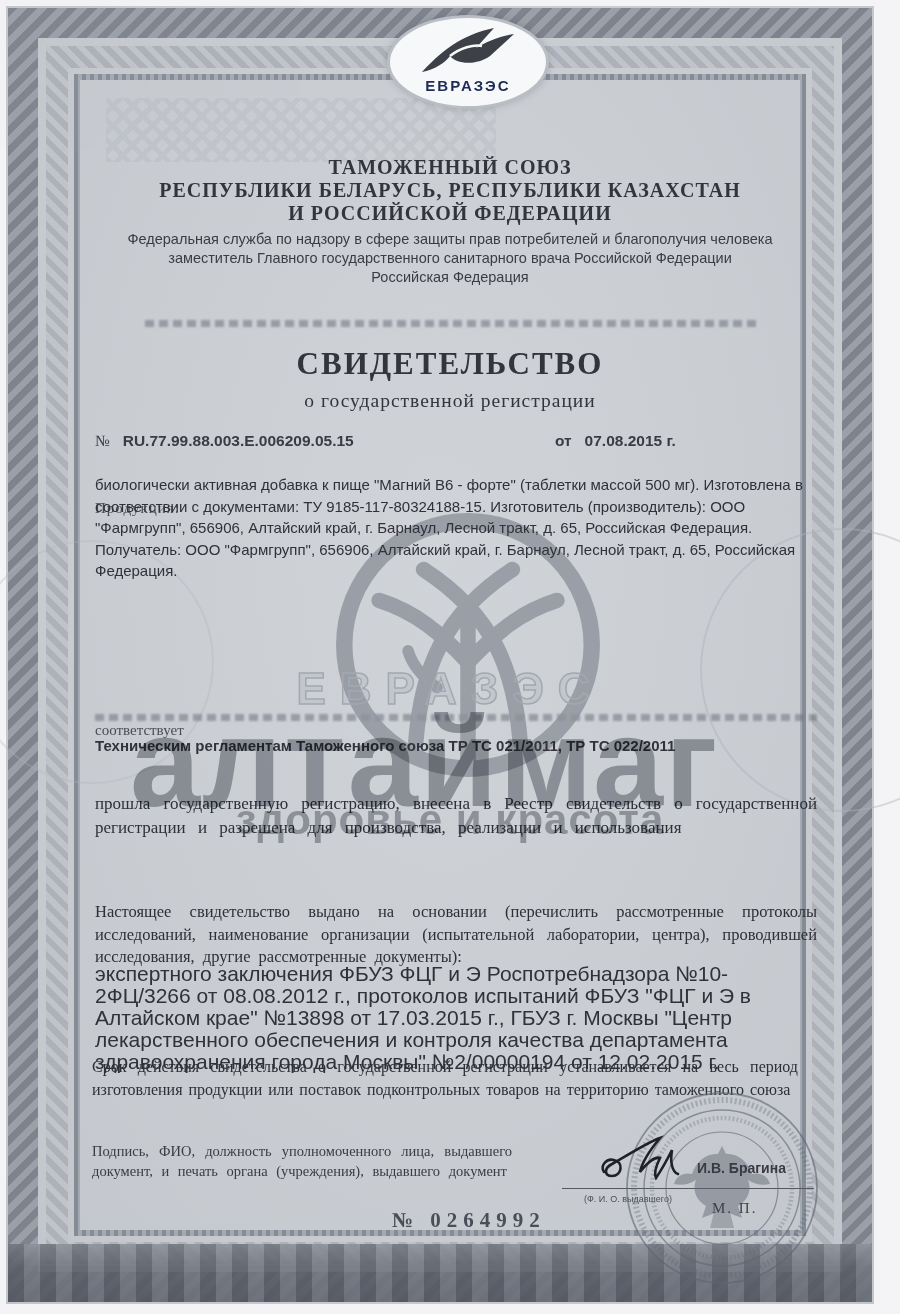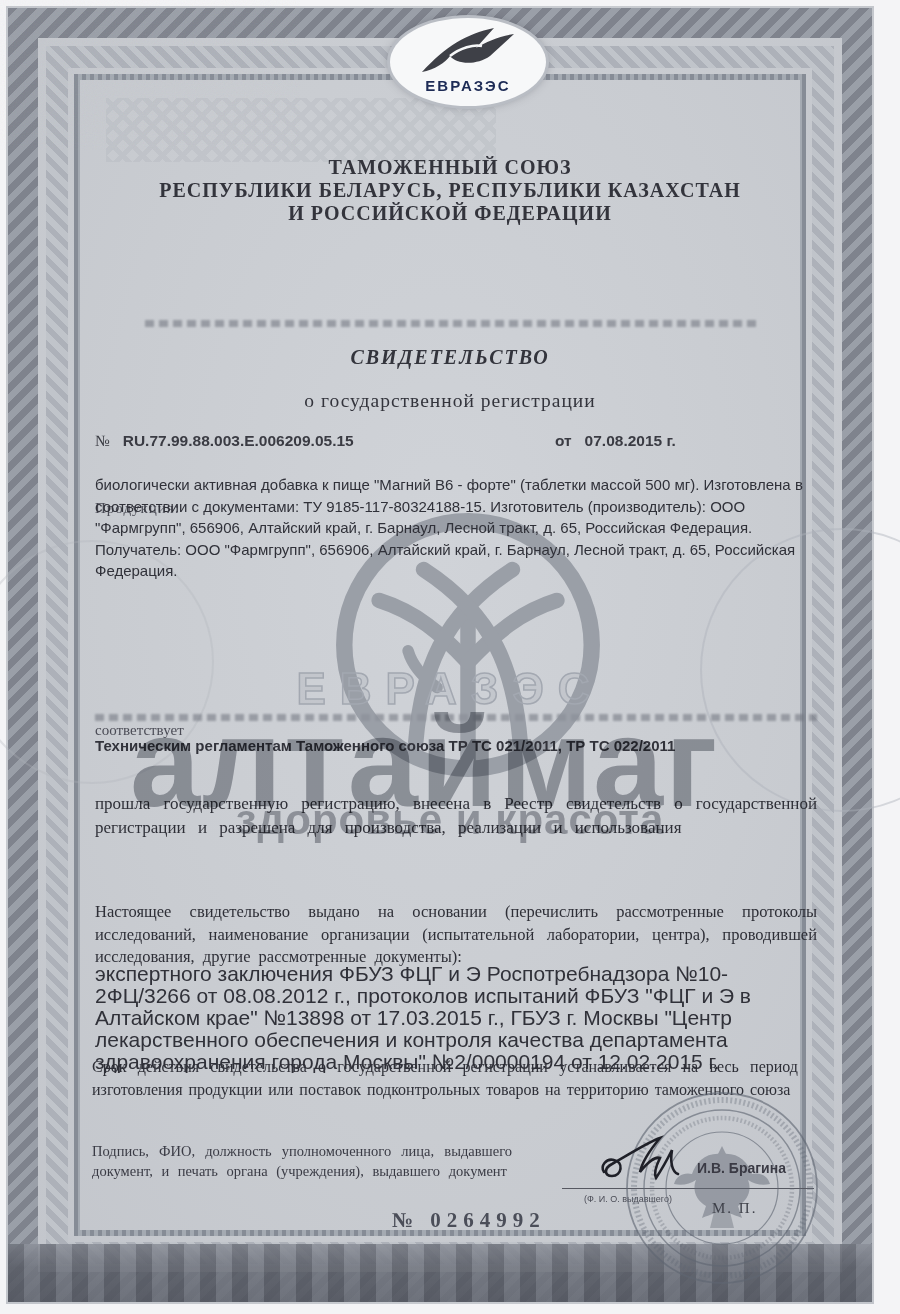--- a/index.html
+++ b/index.html
@@ -34,21 +34,21 @@
            margin-bottom:12px;filter:blur(.3px);}
   .logo-swoosh{position:absolute;left:26px;top:8px;width:104px;height:52px;}
   
   .t{position:absolute;filter:blur(.35px);}
   .serif{font-family:"Liberation Serif",serif;}
   .center{text-align:center;}
   .hdr1{left:90px;top:156px;width:720px;font-weight:bold;font-size:20px;letter-spacing:1px;}
   .hdr-sub{left:80px;top:230px;width:740px;font-size:14.5px;line-height:19px;color:#3b3c44;}
   .microline{position:absolute;height:7px;opacity:.55;filter:blur(1px);
            background:repeating-linear-gradient(90deg,#6f737d 0 9px,transparent 9px 14px);}
-  .title{left:100px;top:346px;width:700px;font-weight:bold;font-size:20px;letter-spacing:2px;font-style:italic;}
+  .title{left:100px;top:346px;width:700px;font-weight:bold;font-size:31px;letter-spacing:2px;}
   .subtitle{left:100px;top:390px;width:700px;font-weight:normal;font-size:19.5px;letter-spacing:1px;}
   .numline{left:95px;top:432px;width:730px;font-size:15.5px;font-weight:bold;color:#3a3b43;}
   .numline .no{font-family:"Liberation Serif",serif;font-weight:normal;}
   .numline .date{position:absolute;left:460px;top:0;font-weight:bold;}
   .prod-label{left:95px;top:464px;font-size:15px;letter-spacing:1px;color:#4a4b55;margin-top:36px;}
   .prod-text{left:95px;top:474px;width:720px;font-size:15px;line-height:21.5px;color:#303139;z-index:2;}
   .comp-label{left:95px;top:722px;font-size:15px;color:#4a4b55;}
   .comp-text{left:95px;top:737px;width:700px;font-size:15px;font-weight:bold;color:#32333b;z-index:2;}
   .reg-text{left:95px;top:792px;width:722px;font-size:17px;line-height:24px;text-align:justify;
            word-spacing:8px;color:#2e2f37;}
@@ -99,20 +99,25 @@
       <path d="M6 46 C30 20 50 8 78 2 L60 22 C70 16 84 10 98 8 L74 30 C60 40 40 38 34 30 C30 36 18 44 6 46 Z" fill="#24252d" opacity="0.88"></path>
       <path d="M34 30 C44 22 58 18 66 20" stroke="#f7f8f9" stroke-width="2.5" fill="none"></path>
     </svg>
     <div class="word">ЕВРАЗЭС</div>
   </div>
 
   <div class="t serif center hdr1">
     <div>ТАМОЖЕННЫЙ СОЮЗ</div>
     <div>РЕСПУБЛИКИ БЕЛАРУСЬ, РЕСПУБЛИКИ КАЗАХСТАН</div>
     <div>И РОССИЙСКОЙ ФЕДЕРАЦИИ</div>
+  </div>
+  <div class="t center hdr-sub">
+    <div>Федеральная служба по надзору в сфере защиты прав потребителей и благополучия человека</div>
+    <div>заместитель Главного государственного санитарного врача Российской Федерации</div>
+    <div>Российская Федерация</div>
   </div>
 
   <div class="microline" style="left:145px;top:320px;width:615px;"></div>
 
   <div class="t serif center title">СВИДЕТЕЛЬСТВО</div>
   <div class="t serif center subtitle">о государственной регистрации</div>
 
   <div class="t numline">
     <span class="no">№</span>&nbsp;&nbsp;
     <span>RU.77.99.88.003.E.006209.05.15</span>

